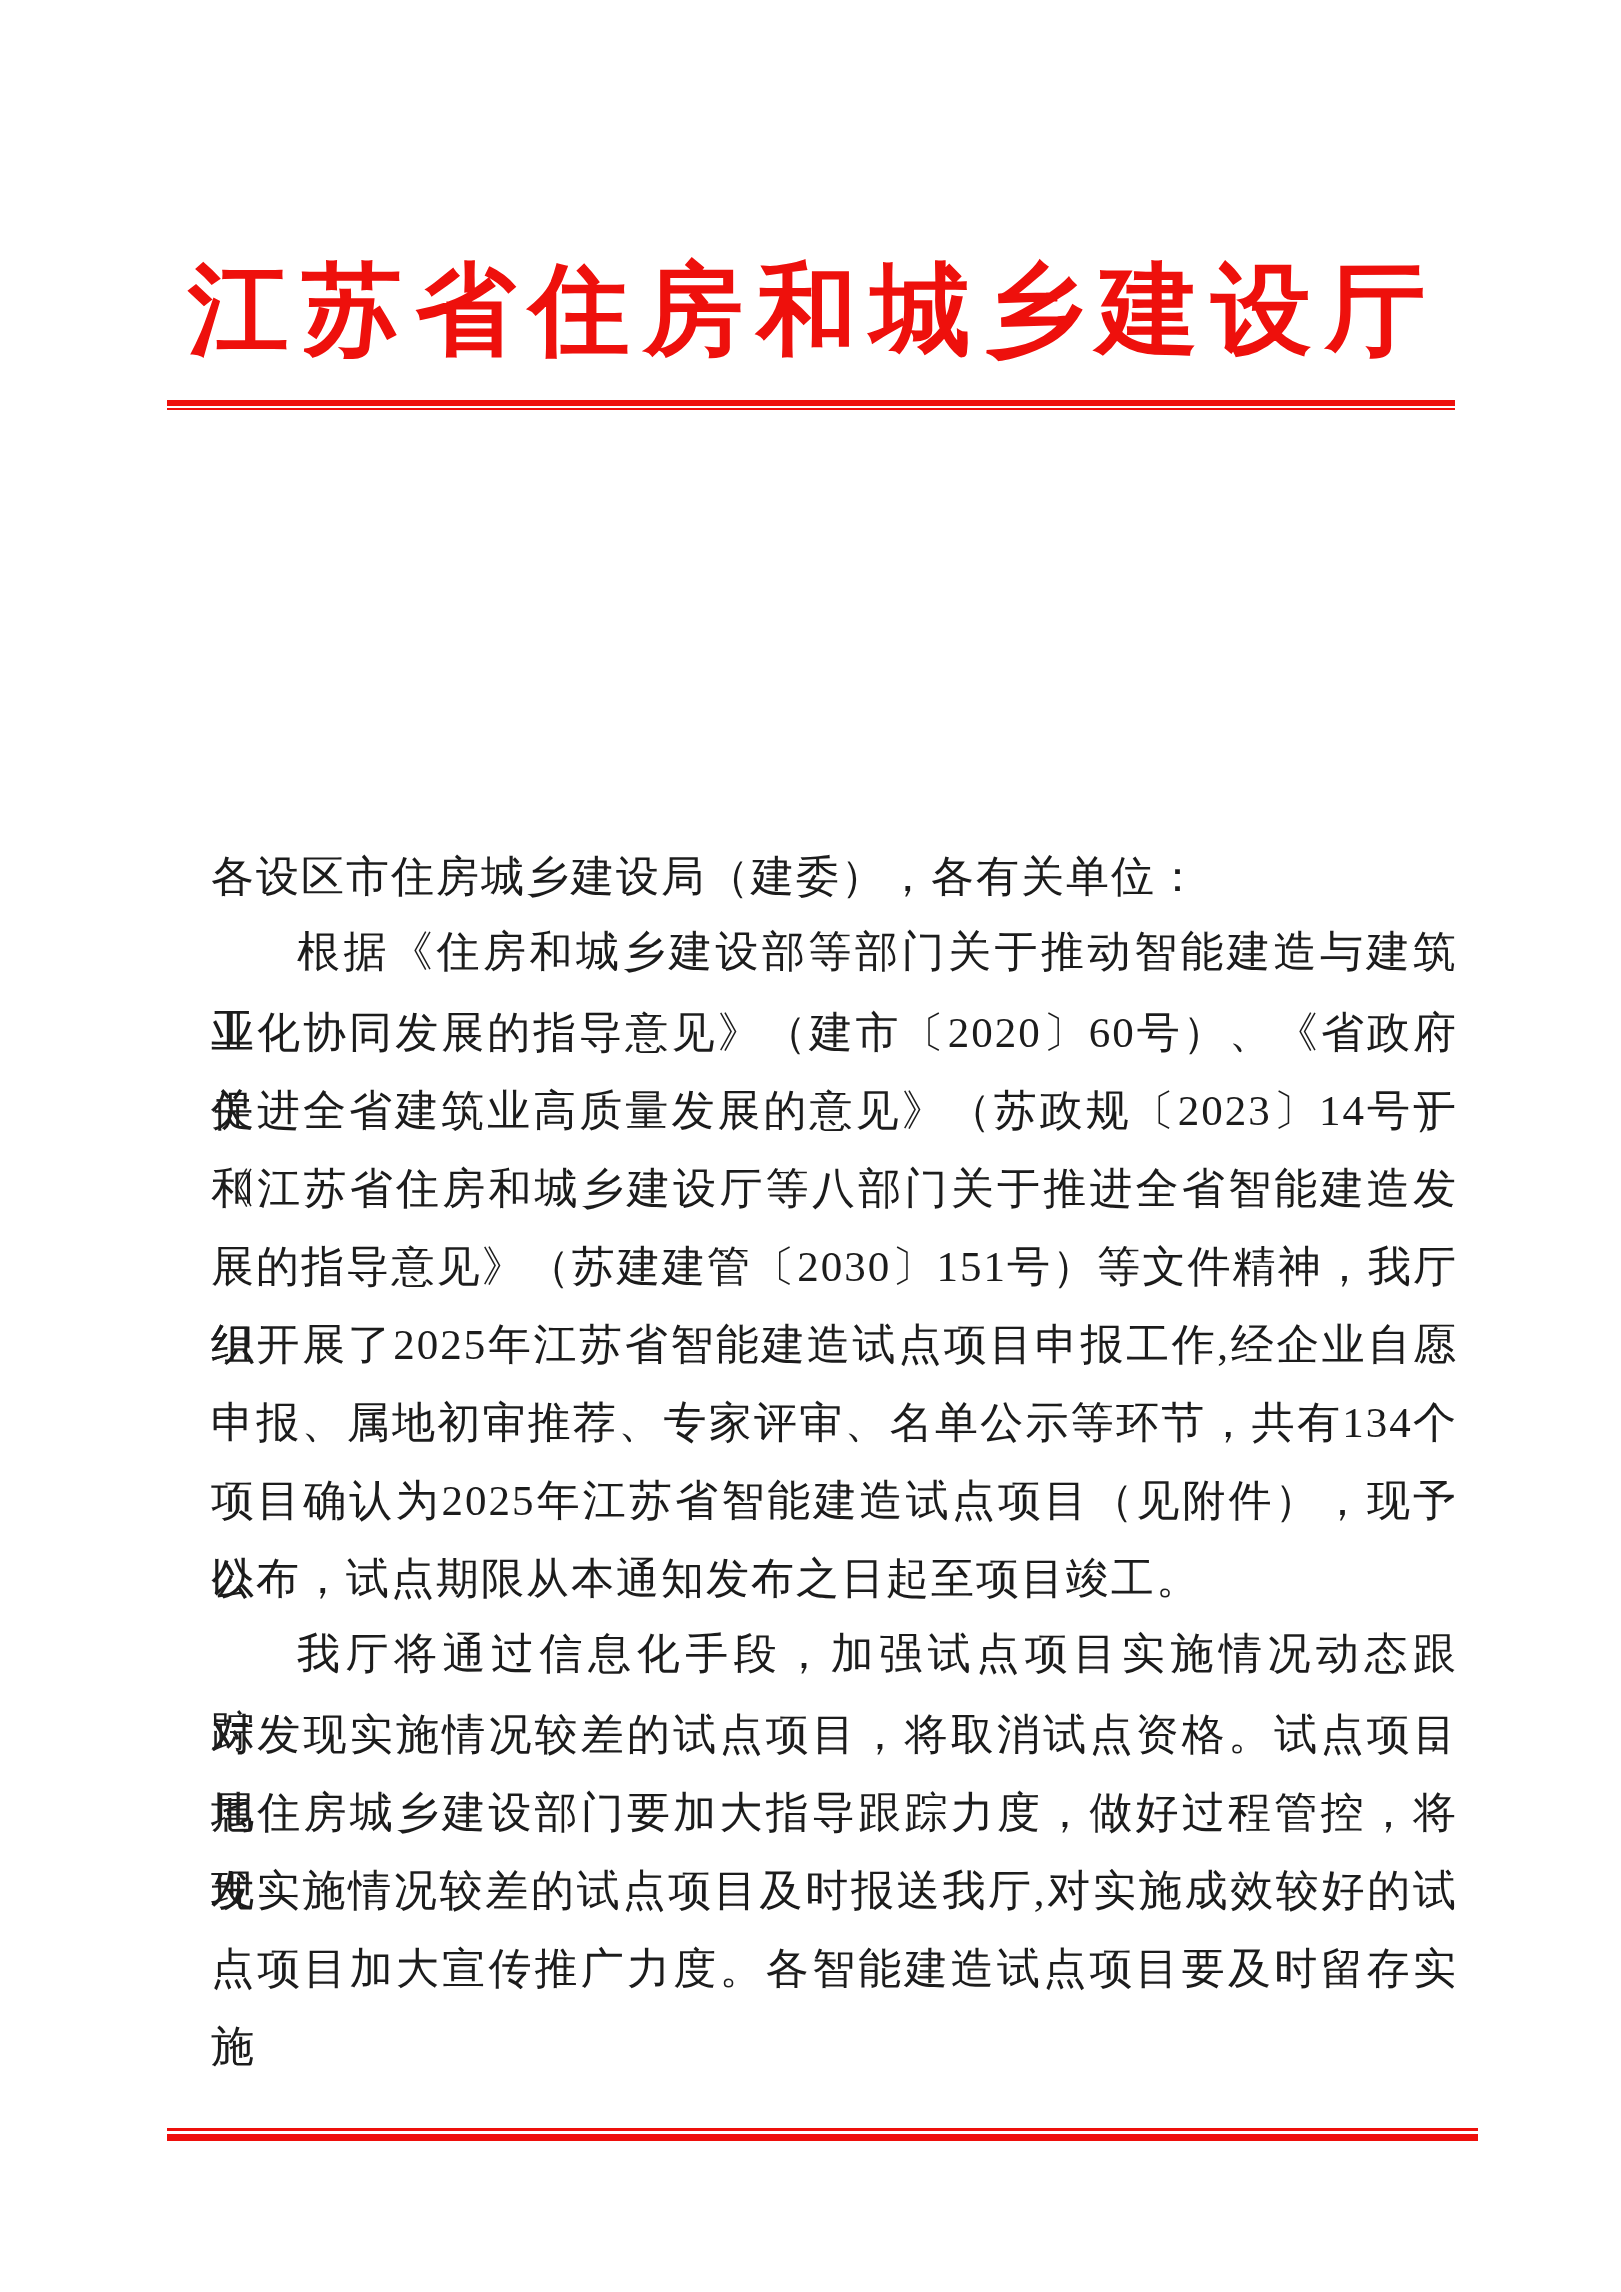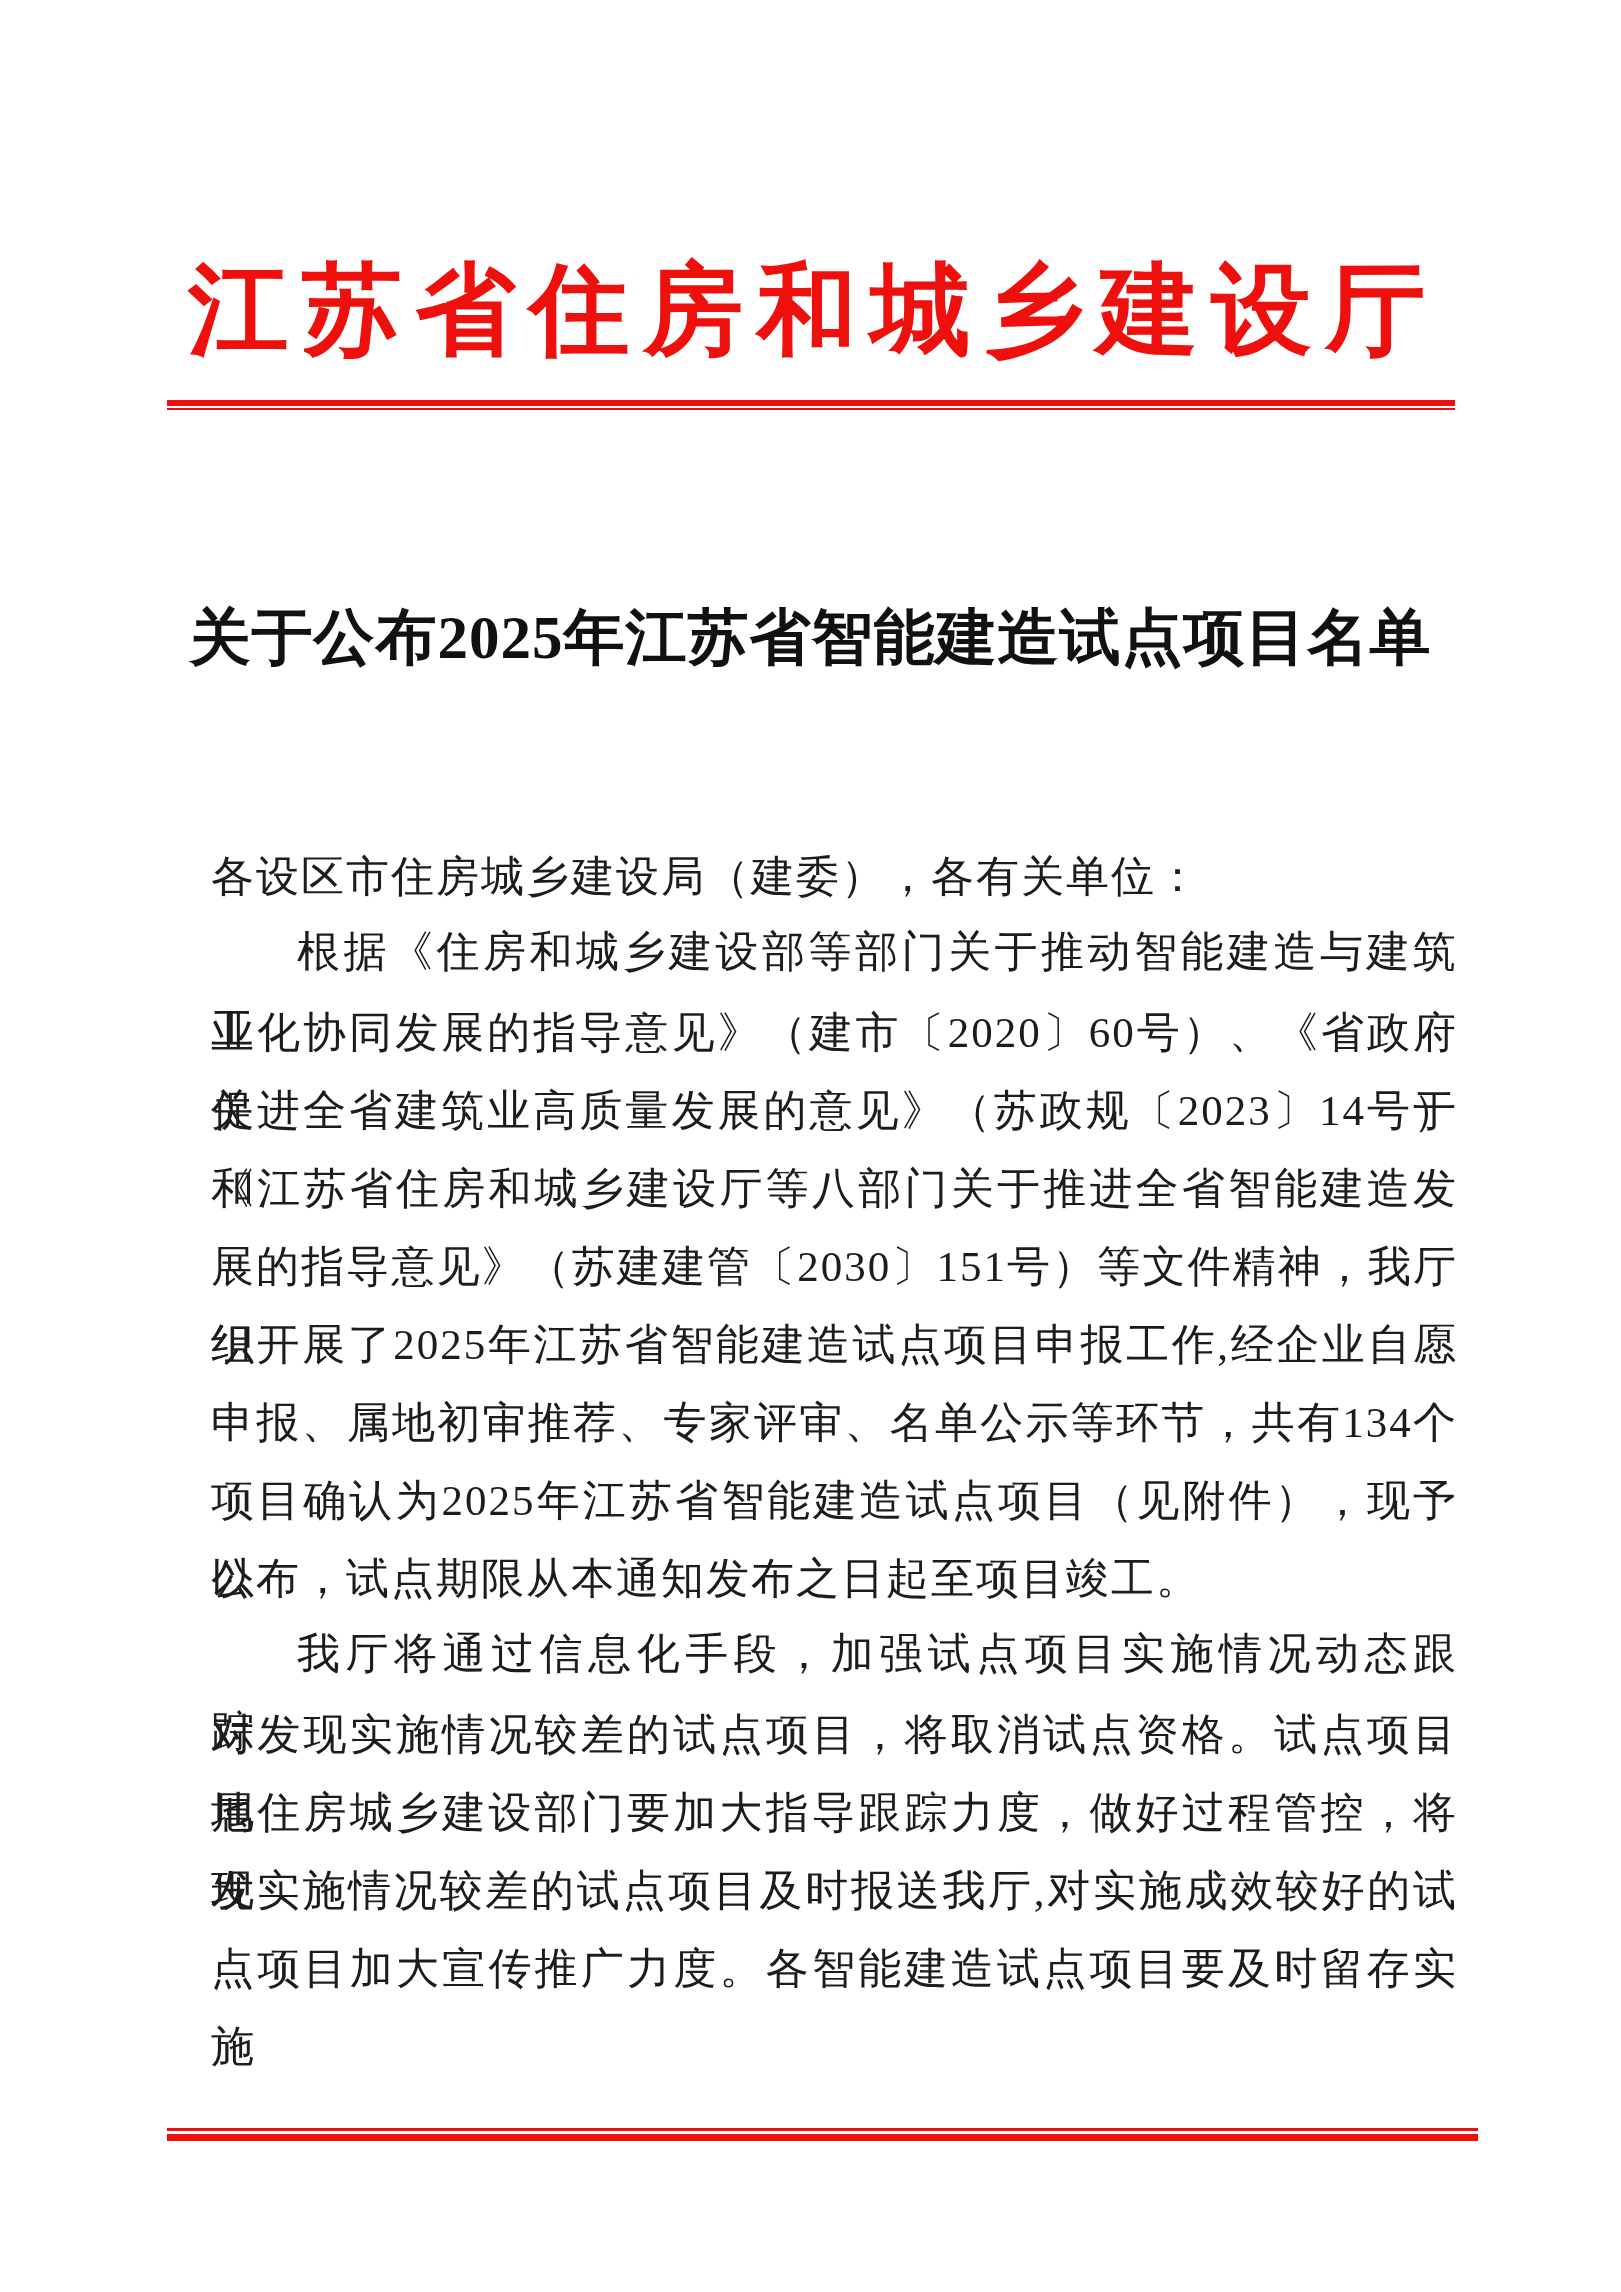--- a/index.html
+++ b/index.html
@@ -101,21 +101,20 @@
   <h1 class="org-title">江苏省住房和城乡建设厅</h1>
 
   <div class="rule rule-top">
     <div class="line-thick"></div>
     <div class="line-gap"></div>
     <div class="line-thin"></div>
   </div>
 
 
   <h2 class="notice-title">
-    <div>关于公布2025年江苏省智能建造试点项目名单</div>
   </h2>
 
   <div class="doc-body">
       <div class="body-line">各设区市住房城乡建设局（建委），各有关单位：</div>
       <div class="body-line justify indent">根据《住房和城乡建设部等部门关于推动智能建造与建筑工</div>
       <div class="body-line justify">业化协同发展的指导意见》（建市〔2020〕60号）、《省政府关于</div>
       <div class="body-line justify">促进全省建筑业高质量发展的意见》（苏政规〔2023〕14号）和</div>
       <div class="body-line justify">《江苏省住房和城乡建设厅等八部门关于推进全省智能建造发</div>
       <div class="body-line justify">展的指导意见》（苏建建管〔2030〕151号）等文件精神，我厅组</div>
       <div class="body-line justify">织开展了2025年江苏省智能建造试点项目申报工作,经企业自愿</div>

